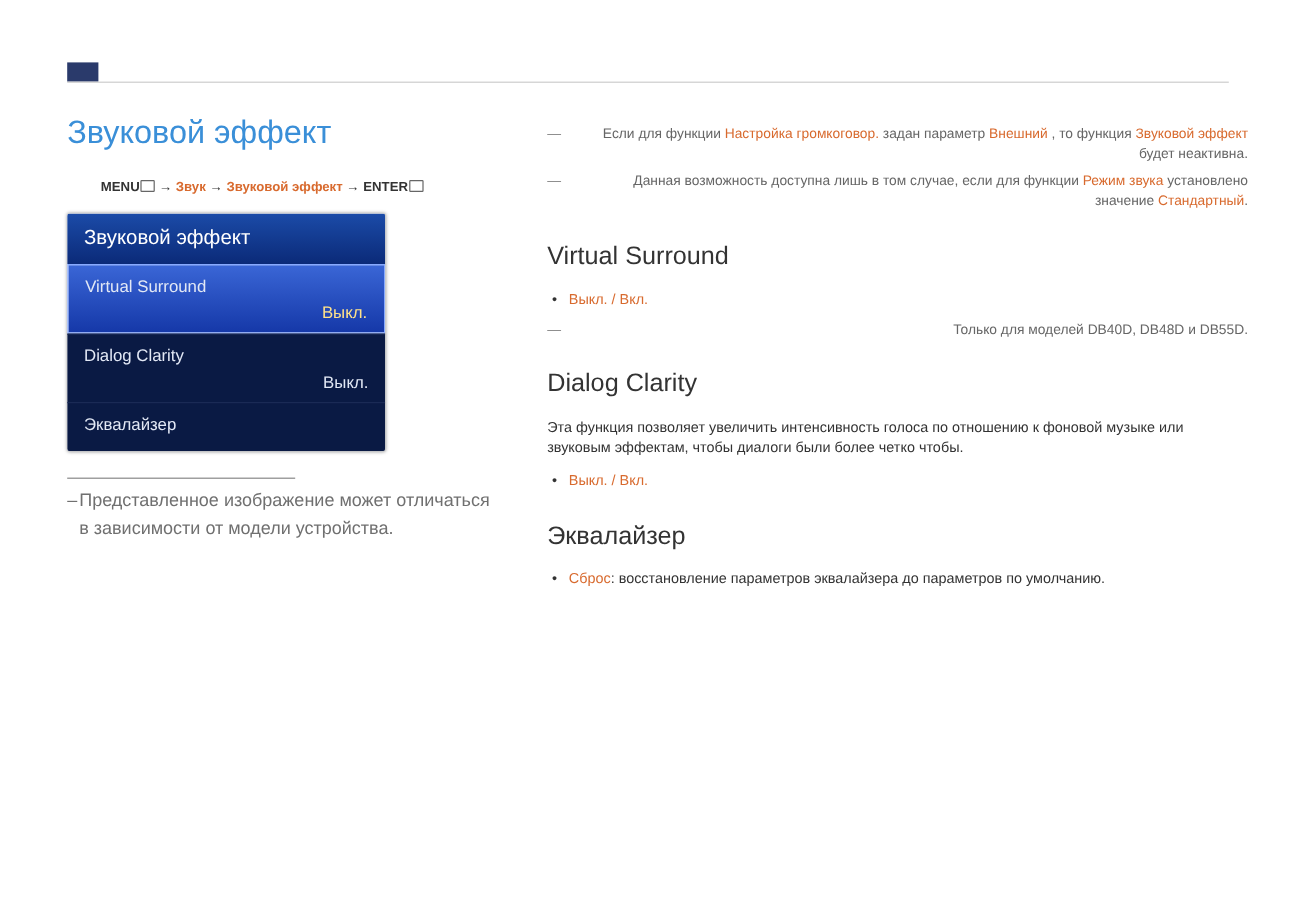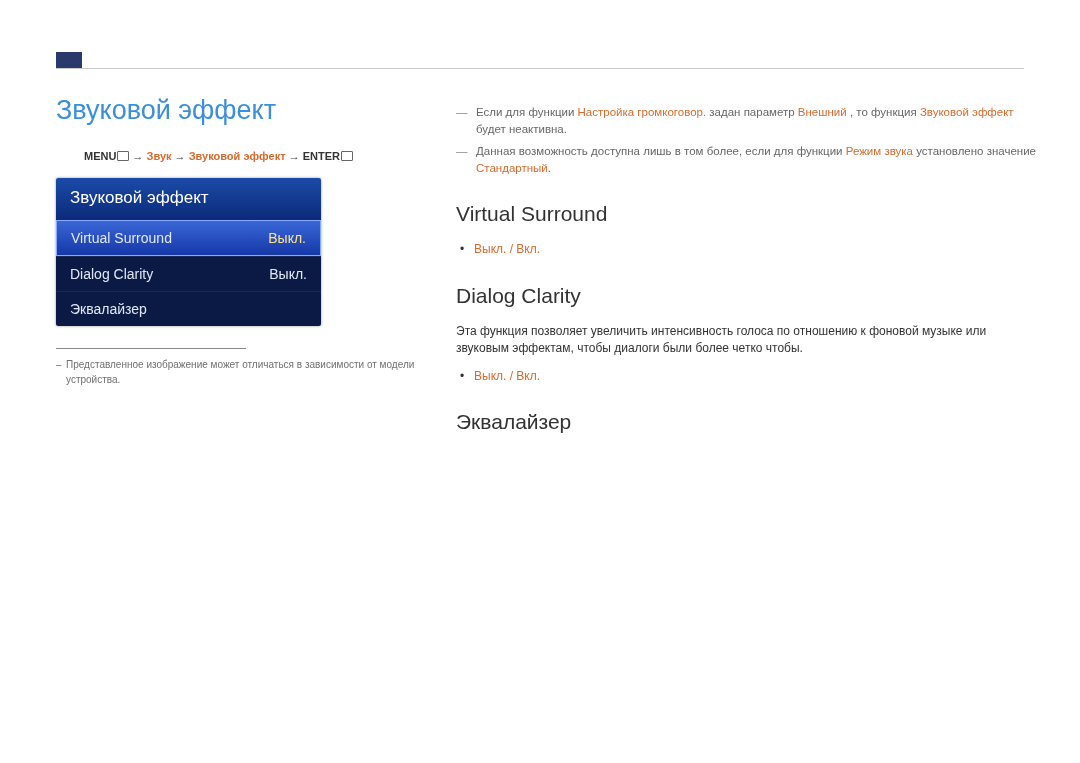--- a/index.html
+++ b/index.html
@@ -80,47 +80,48 @@
     padding: 9px 14px;
     font-size: 14px;
     display: flex;
     justify-content: space-between;
     border-top: 1px solid #1a2a55;
   }
   .menu-item.selected {
     background: linear-gradient(#3a66d6, #1538a8);
     border: 1px solid #88aaff;
   }
-  .menu-item .val { color: #e2e8f5; }
+  .menu-item .val { color: #e2e8f5; margin-top: 22px; }
   .menu-item.selected .val { color: #ffe28a; }
   .footnote-rule {
     width: 190px;
     border-top: 1px solid #888;
     margin-top: 22px;
     margin-bottom: 8px;
   }
   .footnote {
-    font-size: 10px;
+    font-size: 15px;
     color: #707070;
     line-height: 1.5;
     position: relative;
     padding-left: 10px;
   }
   .footnote::before {
     content: "–";
     position: absolute;
     left: 0;
   }
   .right-col p { margin-bottom: 10px; }
   .dash-note {
     position: relative;
     padding-left: 20px;
     color: #666;
     font-size: 11.5px;
     margin-bottom: 6px;
+    text-align: right;
   }
   .dash-note::before {
     content: "―";
     position: absolute;
     left: 0;
     color: #888;
   }
   .hl { color: #d86a2e; }
   .sect-h {
     font-size: 21px;
@@ -174,24 +175,28 @@
   <div class="footnote-rule"></div>
   <div class="footnote">Представленное изображение может отличаться в зависимости от модели устройства.</div>
 </div>
 
 <div class="right-col">
 
   <div class="dash-note">
     <span>Если для функции </span><span class="hl">Настройка громкоговор.</span><span> задан параметр </span><span class="hl">Внешний</span><span> , то функция </span><span class="hl">Звуковой эффект</span><span> будет неактивна.</span>
   </div>
   <div class="dash-note">
-    <span>Данная возможность доступна лишь в том более, если для функции </span><span class="hl">Режим звука</span><span> установлено значение </span><span class="hl">Стандартный</span><span>.</span>
+    <span>Данная возможность доступна лишь в том случае, если для функции </span><span class="hl">Режим звука</span><span> установлено значение </span><span class="hl">Стандартный</span><span>.</span>
   </div>
 
   <h2 class="sect-h">Virtual Surround</h2>
   <div class="bullet"><span class="hl">Выкл. / Вкл.</span></div>
+  <div class="dash-note">Только для моделей DB40D, DB48D и DB55D.</div>
 
   <h2 class="sect-h">Dialog Clarity</h2>
   <p>Эта функция позволяет увеличить интенсивность голоса по отношению к фоновой музыке или звуковым эффектам, чтобы диалоги были более четко чтобы.</p>
   <div class="bullet"><span class="hl">Выкл. / Вкл.</span></div>
 
   <h2 class="sect-h">Эквалайзер</h2>
+  <div class="bullet">
+    <span class="hl">Сброс</span><span>: восстановление параметров эквалайзера до параметров по умолчанию.</span>
+  </div>
 </div>
 
 </body></html>

